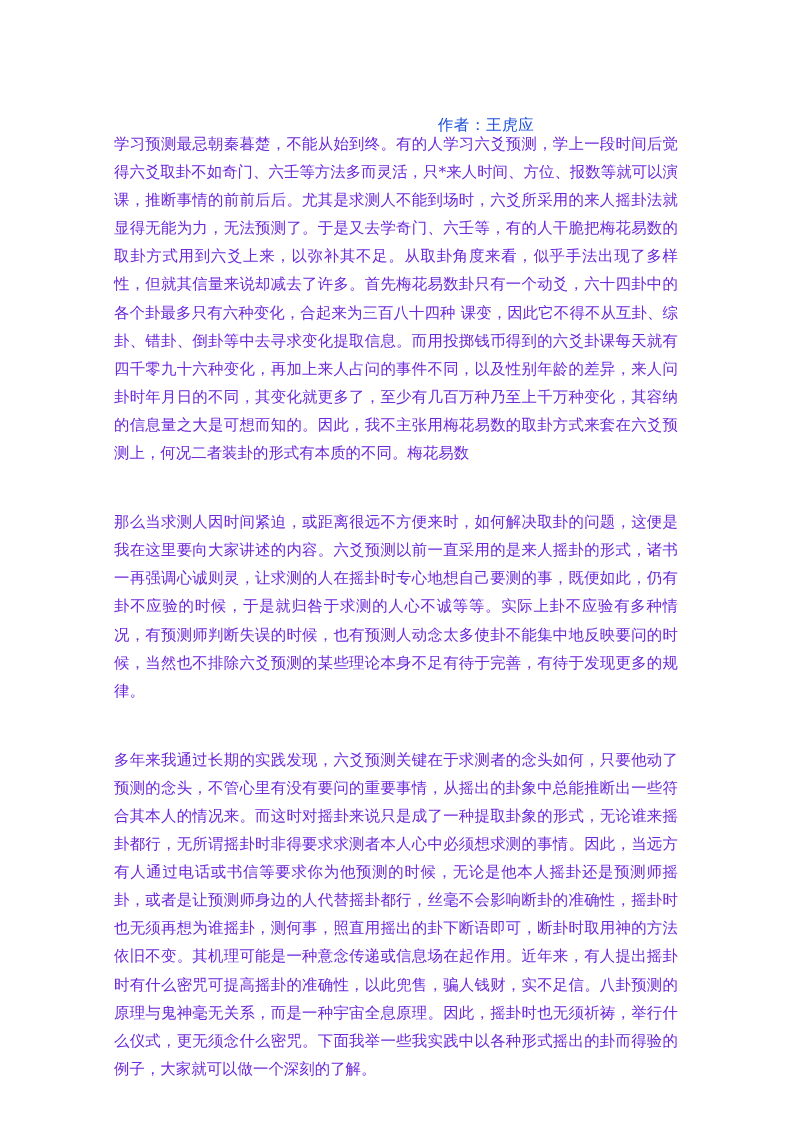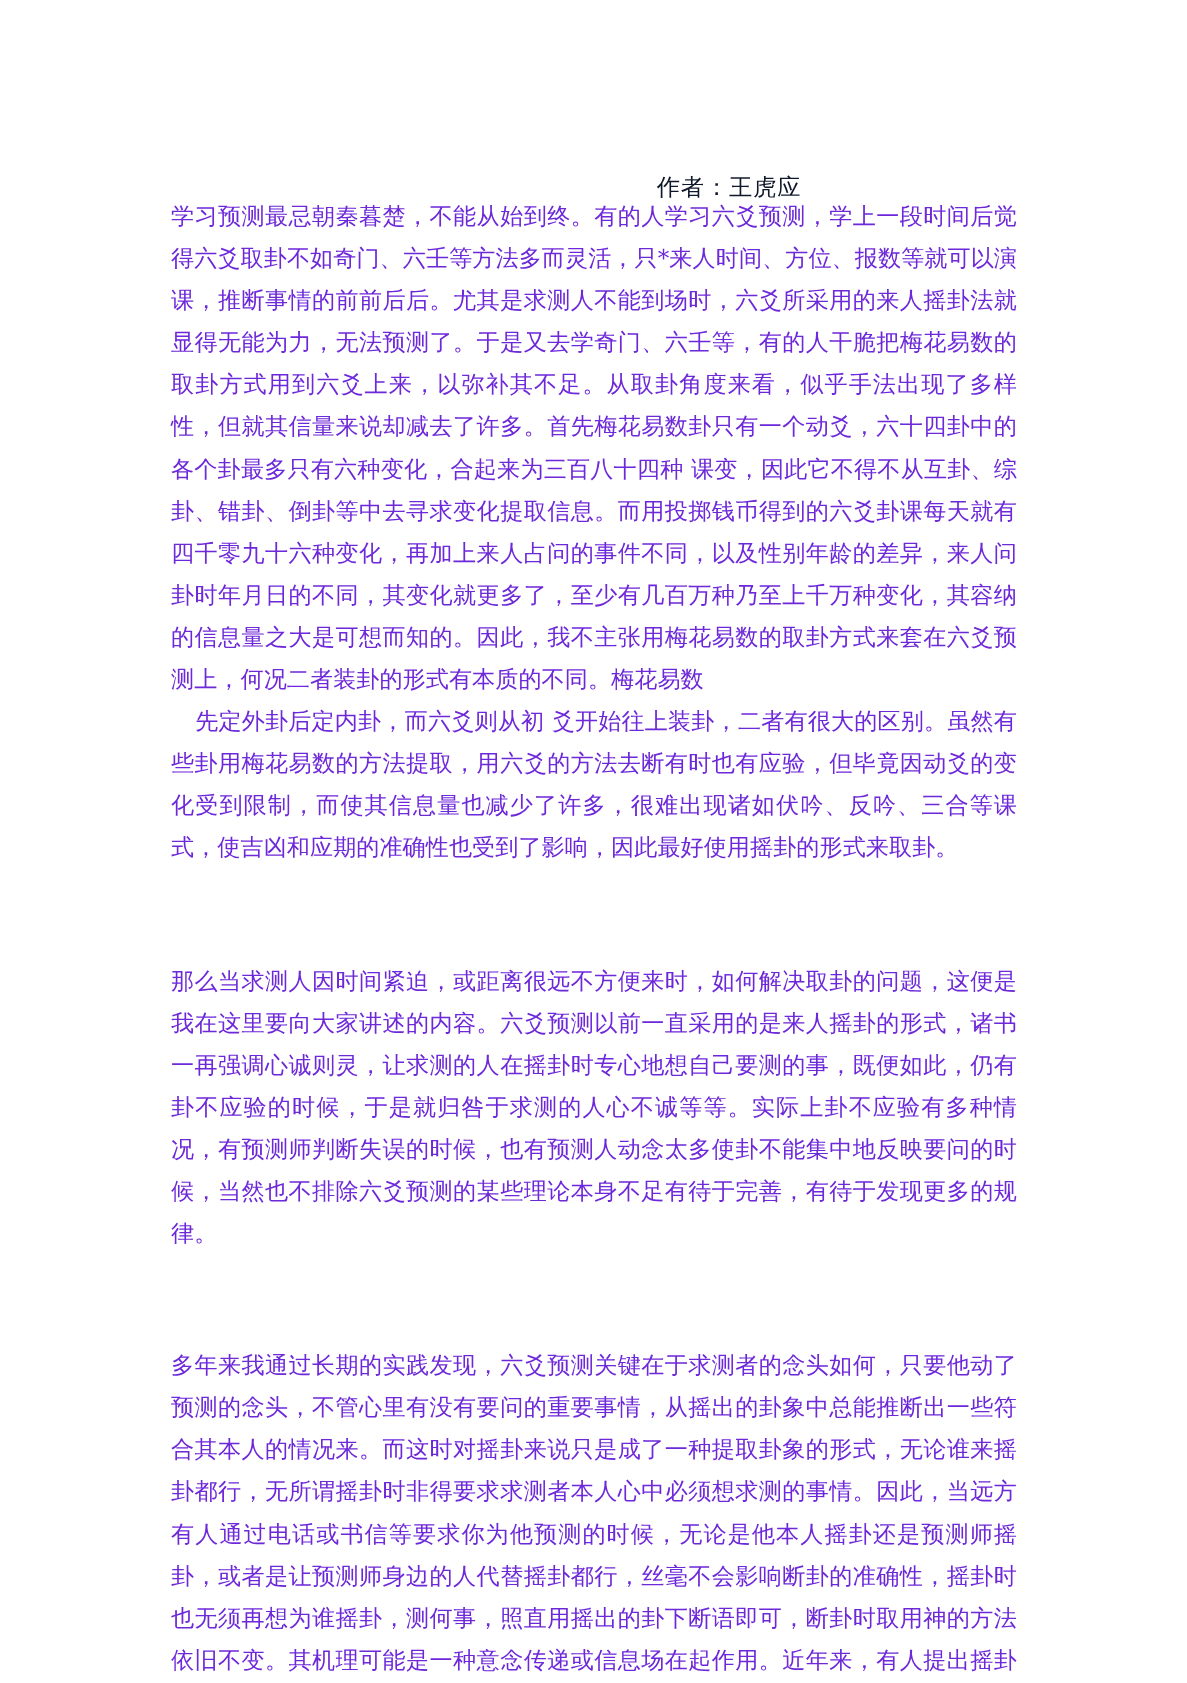--- a/index.html
+++ b/index.html
@@ -23,21 +23,21 @@
   
   .byline {
     position: absolute;
     left: 114px;
     top: 92px;
     width: 562px;
     text-align: center;
     font-size: 15.5px;
     line-height: 22px;
     letter-spacing: 0.6px;
-    color: #0f172a;
+    color: #1d4ed8;
     white-space: pre;
   }
   .byline .byline-inner {
     display: inline-block;
     margin-left: 160px;
   }
 
   
   .body-col {
     position: absolute;
@@ -52,21 +52,21 @@
     text-align: justify;
     text-justify: inter-character;
     text-align-last: left;
     letter-spacing: 0.05px;
     color: #6d28d9;
     margin: 0;
     word-break: break-all;
   }
 
   .para + .para {
-    margin-top: 60px;
+    margin-top: 41px;
   }
 
   
   .seg-indent {
     display: block;
     text-indent: 1.05em;
     text-align: justify;
     text-align-last: left;
   }
 
@@ -82,21 +82,20 @@
 <div class="page">
 
   <div class="byline">
     <span class="byline-inner">作者：王虎应</span>
   </div>
 
   <div class="body-col">
 
     <div class="para">
       <span class="seg-flow">学习预测最忌朝秦暮楚，不能从始到终。有的人学习六爻预测，学上一段时间后觉得六爻取卦不如奇门、六壬等方法多而灵活，只*来人时间、方位、报数等就可以演课，推断事情的前前后后。尤其是求测人不能到场时，六爻所采用的来人摇卦法就显得无能为力，无法预测了。于是又去学奇门、六壬等，有的人干脆把梅花易数的取卦方式用到六爻上来，以弥补其不足。从取卦角度来看，似乎手法出现了多样性，但就其信量来说却减去了许多。首先梅花易数卦只有一个动爻，六十四卦中的各个卦最多只有六种变化，合起来为三百八十四种 课变，因此它不得不从互卦、综卦、错卦、倒卦等中去寻求变化提取信息。而用投掷钱币得到的六爻卦课每天就有四千零九十六种变化，再加上来人占问的事件不同，以及性别年龄的差异，来人问卦时年月日的不同，其变化就更多了，至少有几百万种乃至上千万种变化，其容纳的信息量之大是可想而知的。因此，我不主张用梅花易数的取卦方式来套在六爻预测上，何况二者装卦的形式有本质的不同。梅花易数</span>
-      <span class="seg-indent">先定外卦后定内卦，而六爻则从初 爻开始往上装卦，二者有很大的区别。虽然有些卦用梅花易数的方法提取，用六爻的方法去断有时也有应验，但毕竟因动爻的变化受到限制，而使其信息量也减少了许多，很难出现诸如伏吟、反吟、三合等课式，使吉凶和应期的准确性也受到了影响，因此最好使用摇卦的形式来取卦。</span>
     </div>
 
     <div class="para">
       <span class="seg-flow">那么当求测人因时间紧迫，或距离很远不方便来时，如何解决取卦的问题，这便是我在这里要向大家讲述的内容。六爻预测以前一直采用的是来人摇卦的形式，诸书一再强调心诚则灵，让求测的人在摇卦时专心地想自己要测的事，既便如此，仍有卦不应验的时候，于是就归咎于求测的人心不诚等等。实际上卦不应验有多种情况，有预测师判断失误的时候，也有预测人动念太多使卦不能集中地反映要问的时候，当然也不排除六爻预测的某些理论本身不足有待于完善，有待于发现更多的规律。</span>
     </div>
 
     <div class="para">
       <span class="seg-flow">多年来我通过长期的实践发现，六爻预测关键在于求测者的念头如何，只要他动了预测的念头，不管心里有没有要问的重要事情，从摇出的卦象中总能推断出一些符合其本人的情况来。而这时对摇卦来说只是成了一种提取卦象的形式，无论谁来摇卦都行，无所谓摇卦时非得要求求测者本人心中必须想求测的事情。因此，当远方有人通过电话或书信等要求你为他预测的时候，无论是他本人摇卦还是预测师摇卦，或者是让预测师身边的人代替摇卦都行，丝毫不会影响断卦的准确性，摇卦时也无须再想为谁摇卦，测何事，照直用摇出的卦下断语即可，断卦时取用神的方法依旧不变。其机理可能是一种意念传递或信息场在起作用。近年来，有人提出摇卦时有什么密咒可提高摇卦的准确性，以此兜售，骗人钱财，实不足信。八卦预测的原理与鬼神毫无关系，而是一种宇宙全息原理。因此，摇卦时也无须祈祷，举行什么仪式，更无须念什么密咒。下面我举一些我实践中以各种形式摇出的卦而得验的例子，大家就可以做一个深刻的了解。</span>
     </div>
 

